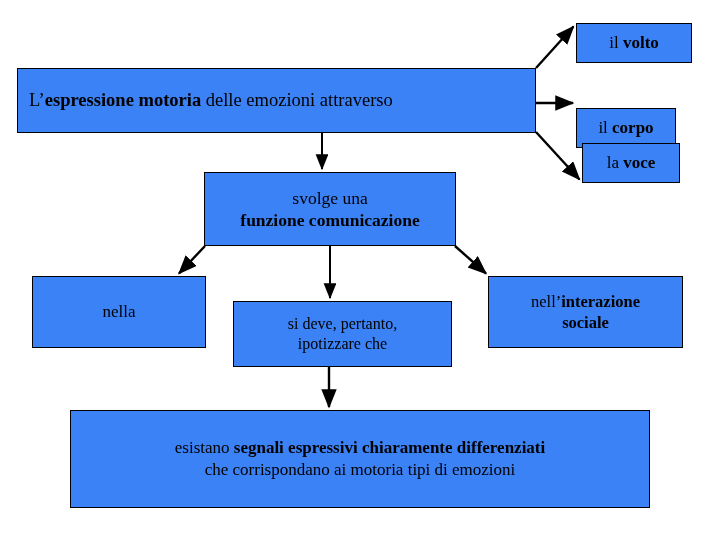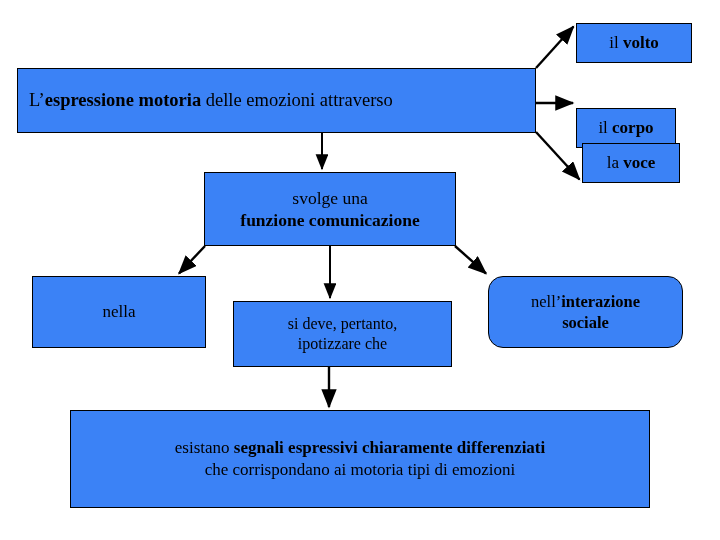--- a/index.html
+++ b/index.html
@@ -36,21 +36,21 @@
   #node-main      { left: 17px;  top: 68px;  width: 519px; height: 65px;  font-size: 18.5px; justify-content: flex-start; }
   #node-main .txt { padding-left: 11px; text-align: left; }
 
   #node-volto     { left: 576px; top: 23px;  width: 116px; height: 40px;  font-size: 17px; }
   #node-corpo     { left: 576px; top: 83px;  width: 100px; height: 40px;  font-size: 17px; margin-top: 25px; }
   #node-voce      { left: 582px; top: 143px; width: 98px; height: 40px;  font-size: 17px; }
 
   #node-funzione  { left: 204px; top: 172px; width: 252px; height: 74px;  font-size: 17.5px; }
   #node-comunic   { left: 32px;  top: 276px; width: 174px; height: 72px;  font-size: 17px; }
   #node-ipotizzare{ left: 233px; top: 301px; width: 219px; height: 66px;  font-size: 16px; }
-  #node-interaz   { left: 488px; top: 276px; width: 195px; height: 72px;  font-size: 16.5px; border-radius: 15px; }
+  #node-interaz   { left: 488px; top: 276px; width: 195px; height: 72px;  font-size: 16.5px; }
   #node-segnali   { left: 70px;  top: 410px; width: 580px; height: 98px;  font-size: 17px; align-items: center; }
 
   #edges {
     position: absolute;
     left: 0; top: 0;
     width: 720px; height: 540px;
     z-index: 1;
     pointer-events: none;
   }
 </style>

